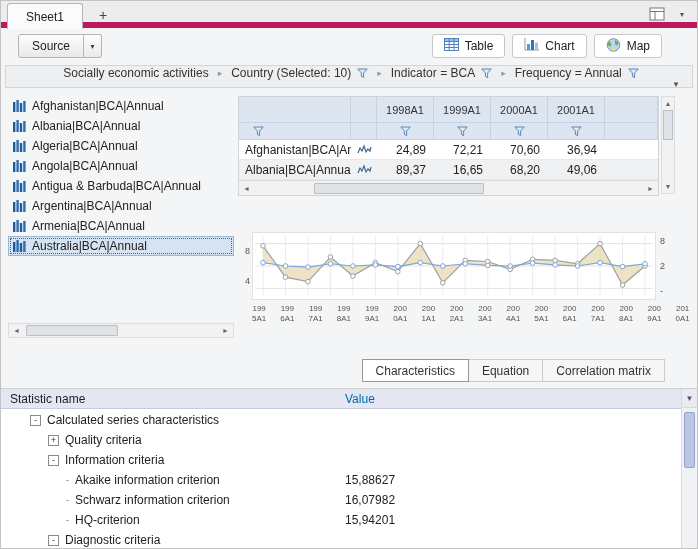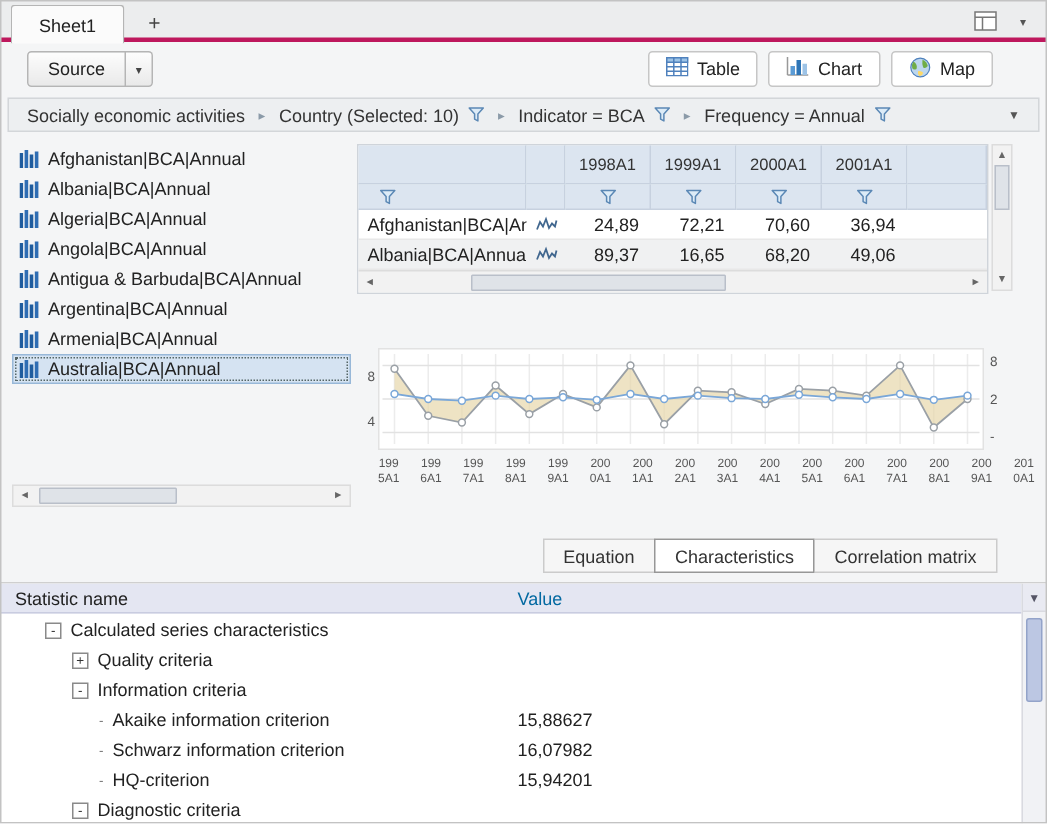--- a/index.html
+++ b/index.html
@@ -2,21 +2,21 @@
 <html><head>
 <meta charset="utf-8">
 <style>
   * { margin:0; padding:0; box-sizing:border-box; }
   html,body { width:698px; height:549px; }
   body { font-family:"Liberation Sans",sans-serif; font-size:12px; color:#222;
          background:#f4f5f6; position:relative; overflow:hidden; }
   .frame { position:absolute; inset:0; border:1px solid #c3c3c3; pointer-events:none; z-index:50; }
 
   
-  .tabbar { position:absolute; left:0; top:0; width:698px; height:28px; background:#ecedee; border-bottom:3px solid #be185d; }
+  .tabbar { position:absolute; left:0; top:0; width:698px; height:28px; background:#ecedee; border-bottom:6px solid #be185d; }
   .sheet-tab { position:absolute; left:7px; top:3px; height:26px; padding:0 18px; background:#fbfbfb;
                border:1px solid #b5b5b5; border-bottom:none; border-radius:3px 3px 0 0;
                display:flex; align-items:center; z-index:2; }
   .add-tab { position:absolute; left:92px; top:5px; width:22px; height:20px; text-align:center; line-height:20px; color:#444; font-size:14px; }
   .tabbar-right { position:absolute; right:8px; top:4px; display:flex; gap:5px; align-items:center; }
   .icon-btn { width:24px; height:20px; display:flex; align-items:center; justify-content:center; border-radius:2px; }
   .chev { font-size:8px; color:#555; width:16px; }
 
   
   .toolbar { position:absolute; left:0; top:29px; width:698px; height:34px; }
@@ -25,21 +25,21 @@
                 background:linear-gradient(#fdfdfd,#e9e9e9); display:flex; align-items:center; }
   .split-arrow { width:18px; border:1px solid #b5b5b5; border-left:none; border-radius:0 3px 3px 0;
                  background:linear-gradient(#fdfdfd,#e9e9e9); display:flex; align-items:center; justify-content:center;
                  font-size:8px; color:#444; }
   .view-btns { position:absolute; right:36px; top:5px; display:flex; gap:7px; }
   .view-btn { height:24px; padding:0 11px; display:flex; gap:6px; align-items:center; background:#fff;
               border:1px solid #c6c6c6; border-radius:3px; font-size:12px; color:#222; }
 
   
   .filterbar { position:absolute; left:5px; top:65px; width:688px; height:23px; background:#edeff1;
-               border:1px solid #d3d6d9; display:flex; align-items:center; padding:0 8px 0 12px; }
+               border:1px solid #d3d6d9; display:flex; align-items:center; padding:0 8px 0 12px;flex-direction:column; }
   .fb-item { display:flex; align-items:center; gap:6px; color:#333; }
   .fb-sep { margin:0 9px; color:#8b9aa8; font-size:9px; }
   .fb-caret { margin-left:auto; font-size:8px; color:#555; width:16px; text-align:center; }
   .funnel { display:inline-flex; align-items:center; }
 
   
   .series-panel { position:absolute; left:8px; top:96px; width:226px; height:242px; }
   .series-list { position:absolute; inset:0 0 17px 0; overflow:hidden; }
   .series-item { height:20px; display:flex; align-items:center; gap:6px; padding:0 4px; border:1px solid transparent; white-space:nowrap; }
   .series-item.selected { background:#d5e3f2; border:1px solid #98b8d8; outline:1px dotted #566; outline-offset:-3px; }
@@ -542,22 +542,22 @@
         <span>1A1</span>
       </div>
       <div class="xl">
         <span>201</span>
         <span>2A1</span>
       </div>
     </div>
 </div>
 
 <div class="result-tabs">
+    <div class="rtab active">Characteristics</div>
     <div class="rtab">Equation</div>
-    <div class="rtab active">Characteristics</div>
     <div class="rtab">Correlation matrix</div>
   </div>
 
 <div class="stats">
   <div class="stats-head">
     <span class="sh-name">Statistic name</span>
     <span class="sh-value">Value</span>
   </div>
   <div class="stats-rows">
       <div class="st-row" style="padding-left: 30px;">

